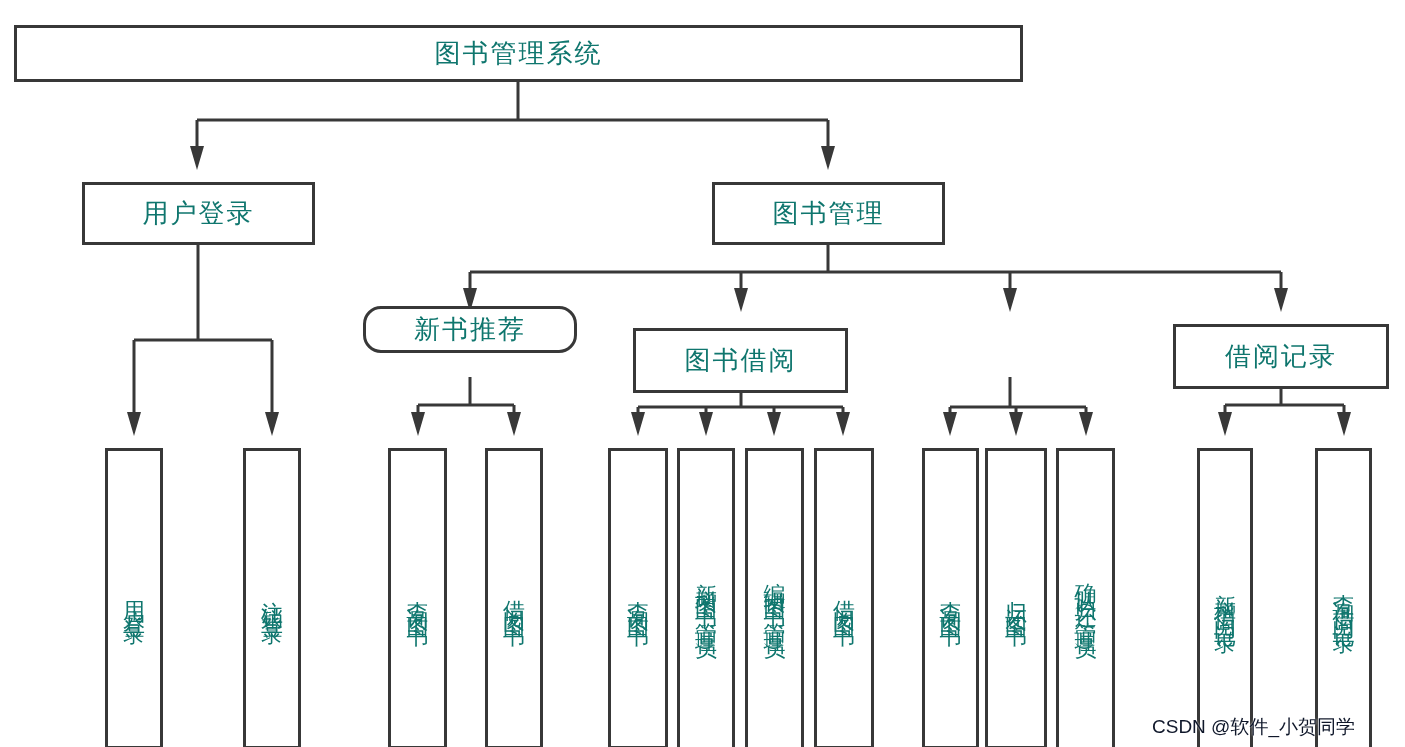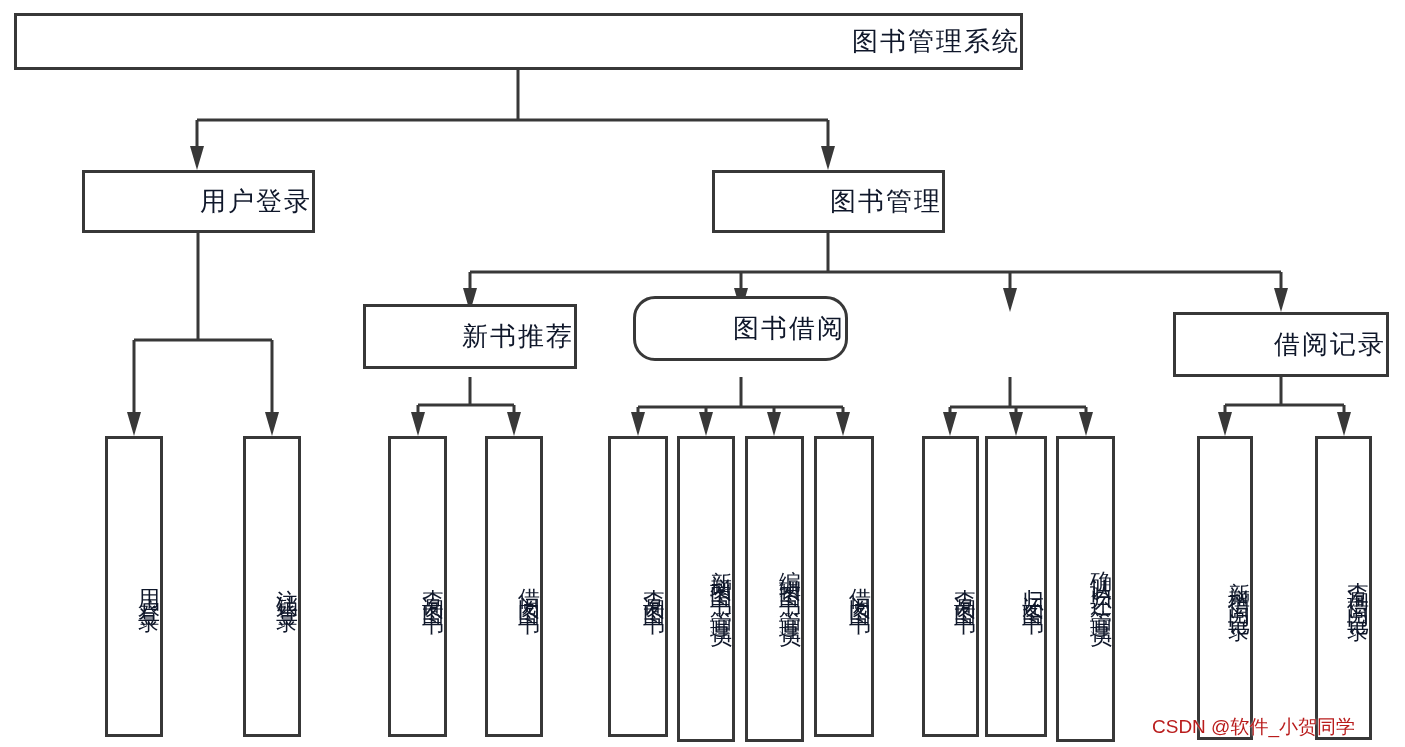--- a/index.html
+++ b/index.html
@@ -21,44 +21,45 @@
     top: 0;
     z-index: 1;
   }
   .box {
     position: absolute;
     box-sizing: border-box;
     background: #ffffff;
     border: 3px solid #383838;
     display: flex;
     align-items: center;
-    justify-content: flex-end;
-    color: #0f172a;
+    justify-content: center;
+    color: #0f766e;
     z-index: 2;
+    margin-top: 12px;
   }
   .hbox {
     font-size: 26px;
     letter-spacing: 2px;
     white-space: nowrap;
   }
   .vbox {
     font-size: 22px;
   }
   .vbox .vtext {
     writing-mode: vertical-rl;
     text-orientation: mixed;
     letter-spacing: 8px;
     line-height: 1;
   }
   .watermark {
     position: absolute;
     left: 1152px;
     top: 714px;
     font-size: 19px;
-    color: #b91c1c;
+    color: #0f172a;
     text-shadow: 0 0 2px #ffffff;
     white-space: nowrap;
     z-index: 3;
   }
 </style>
 </head>
 <body>
 
 <div id="canvas">
 
@@ -97,24 +98,24 @@
     <span>图书管理系统</span>
   </div>
 
   <div class="box hbox" style="left:82px; top:170px; width:233px; height:63px;">
     <span>用户登录</span>
   </div>
   <div class="box hbox" style="left:712px; top:170px; width:233px; height:63px;font-family:Liberation Serif, serif;">
     <span>图书管理</span>
   </div>
 
-  <div class="box hbox" style="left:363px; top:304px; width:214px; height:65px;">
+  <div class="box hbox" style="left:363px; top:294px; width:214px; height:47px;border-radius:18px;">
     <span>新书推荐</span>
   </div>
-  <div class="box hbox" style="left:633px; top:296px; width:215px; height:65px;border-radius:22px;">
+  <div class="box hbox" style="left:633px; top:316px; width:215px; height:65px;">
     <span>图书借阅</span>
   </div>
   <div class="box hbox" style="left:1173px; top:312px; width:216px; height:65px;">
     <span>借阅记录</span>
   </div>
 
   <div class="box vbox" style="left:105px; top:436px; width:58px; height:301px;">
     <span class="vtext">用户登录</span>
   </div>
   <div class="box vbox" style="left:243px; top:436px; width:58px; height:301px;">

